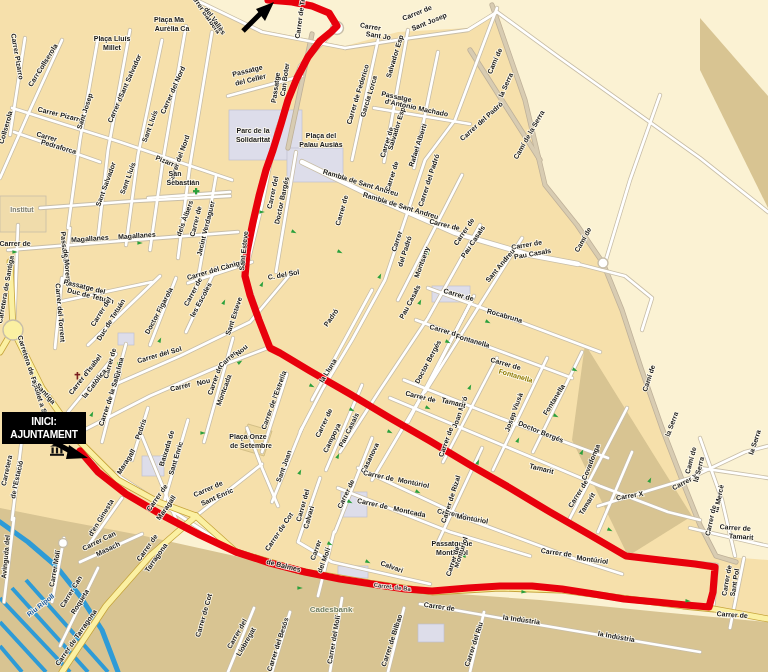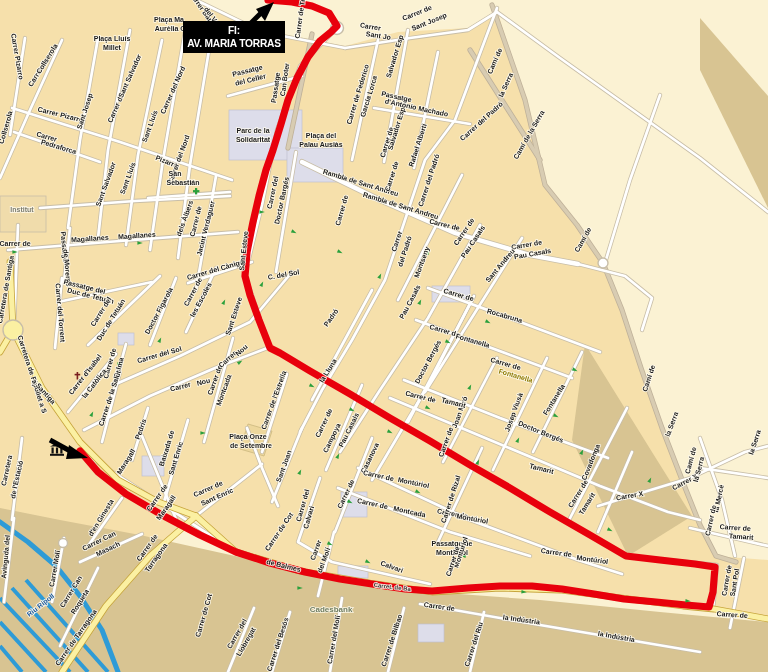--- a/index.html
+++ b/index.html
@@ -517,17 +517,17 @@
           <rect x="0" y="2.1" width="6.4" height="2.2" fill="#2AA03C"></rect>
         </g>
       </g>
       <g>
         <polyline points="243,31 261,13" fill="none" stroke="#000" stroke-width="5"></polyline>
         <polygon points="274,2 256,9 265,21" fill="#000"></polygon>
         <polyline points="50,440 72,452" fill="none" stroke="#000" stroke-width="5"></polyline>
         <polygon points="88,458 69,445 66,459" fill="#000"></polygon>
       </g>
     </svg>
-  <div class="marker" id="m-fi" style="left: 183px; top: 21px; min-width: 98px;">
-    <div>FI:</div>
-    <div>AV. MARIA TORRAS</div>
+  <div class="marker" id="m-inici" style="left: 2px; top: 412px; min-width: 80px;">
+    <div>INICI:</div>
+    <div>AJUNTAMENT</div>
   </div>
 </div>
 
 </body></html>

